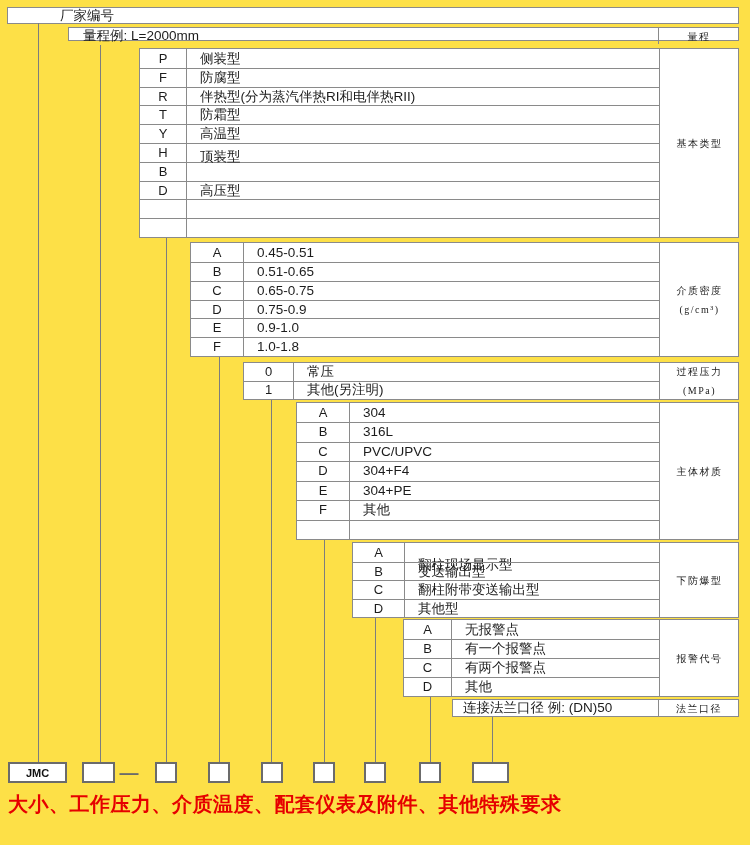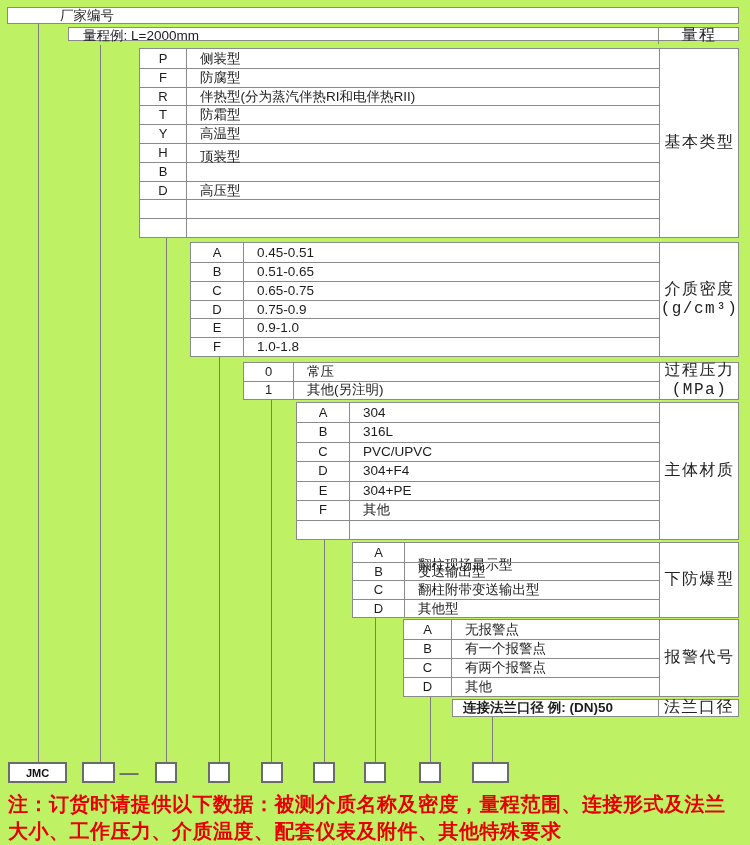--- a/index.html
+++ b/index.html
@@ -1,29 +1,29 @@
 <!DOCTYPE html>
 <html><head>
 <meta charset="utf-8">
 <style>
   html,body{margin:0;padding:0;background:#ffffff;}
   .canvas{
-    position:relative;width:750px;height:845px;background:#bef264;
+    position:relative;width:750px;height:845px;background:#fde047;
     font-family:"Liberation Sans","DejaVu Sans",sans-serif;color:#1c1c1c;overflow:hidden;
   }
   .box{position:absolute;border:1px solid #8a8a8a;box-sizing:border-box;background:#ffffff;}
   .hline{position:absolute;height:1px;background:#8a8a8a;}
   .vline{position:absolute;width:1px;background:#8a8a8a;}
   .connector{position:absolute;width:1px;background:#7d7d7d;}
   .celltext{position:absolute;font-size:13.5px;white-space:nowrap;}
   .code{position:absolute;text-align:center;font-size:13px;white-space:nowrap;}
   .desc{position:absolute;font-size:13.5px;white-space:nowrap;}
   .seclabel{
     position:absolute;display:flex;flex-direction:column;justify-content:center;align-items:center;
-    font-family:Liberation Mono, monospace;font-size:16px;letter-spacing:1.5px;
+    font-family:Liberation Serif, serif;font-size:10px;letter-spacing:1.5px;
     color:#222222;text-align:right;line-height:19px;
   }
   .mbox{position:absolute;border:2px solid #6b6b6b;box-sizing:border-box;background:#ffffff;}
   .jmc{display:flex;align-items:center;justify-content:center;font-weight:700;font-size:11px;color:#111;}
   .dash{position:absolute;display:flex;align-items:center;justify-content:center;
         color:#6b6b6b;font-weight:700;font-size:19px;}
   .note{position:absolute;color:#e60000;font-weight:700;font-size:20px;line-height:27px;
         letter-spacing:0.5px;white-space:nowrap;}
 </style>
 </head>
@@ -174,21 +174,21 @@
         <div class="desc" style="left: 61px; top: 57px; height: 19px; line-height: 19px;">其他</div>
         <div class="vline" style="left: 47px; top: 0px; height: 76px;"></div>
         <div class="vline" style="left: 255px; top: 0px; height: 76px;"></div>
         <div class="seclabel" style="left: 256px; top: 0px; width: 79px; height: 76px;">
           <div>报警代号</div>
         </div>
       </div>
     </div>
 
   <div class="box" style="left:452px;top:699px;width:287px;height:18px;">
-    <div class="celltext" style="left:10px;top:0;line-height:16px;font-weight:bold;">连接法兰口径 例: (DN)50</div>
+    <div class="celltext" style="left:10px;top:0;line-height:16px;">连接法兰口径 例: (DN)50</div>
     <div class="vline" style="left:205px;top:0;height:16px;"></div>
     <div class="seclabel" style="left:206px;top:0;width:80px;height:16px;">法兰口径</div>
   </div>
 
   <div id="connectors-layer">
       <div class="connector" style="left: 38px; top: 23px; height: 739px;"></div>
       <div class="connector" style="left: 100px; top: 45px; height: 717px;"></div>
       <div class="connector" style="left: 166px; top: 238px; height: 524px;"></div>
       <div class="connector" style="left: 219px; top: 357px; height: 405px;"></div>
       <div class="connector" style="left: 271px; top: 400px; height: 362px;"></div>
@@ -207,17 +207,16 @@
       <div class="mbox" style="left: 155px; top: 762px; width: 22px; height: 21px;"></div>
       <div class="mbox" style="left: 208px; top: 762px; width: 22px; height: 21px;"></div>
       <div class="mbox" style="left: 261px; top: 762px; width: 22px; height: 21px;"></div>
       <div class="mbox" style="left: 313px; top: 762px; width: 22px; height: 21px;"></div>
       <div class="mbox" style="left: 364px; top: 762px; width: 22px; height: 21px;"></div>
       <div class="mbox" style="left: 419px; top: 762px; width: 22px; height: 21px;"></div>
       <div class="mbox" style="left: 472px; top: 762px; width: 37px; height: 21px;"></div>
     </div>
 
   <div class="note" style="left:8px;top:791px;">
-    <div>注：订货时请提供以下数据：被测介质名称及密度，量程范围、连接形式及法兰</div>
     <div>大小、工作压力、介质温度、配套仪表及附件、其他特殊要求</div>
   </div>
 
 </div>
 
 </body></html>

